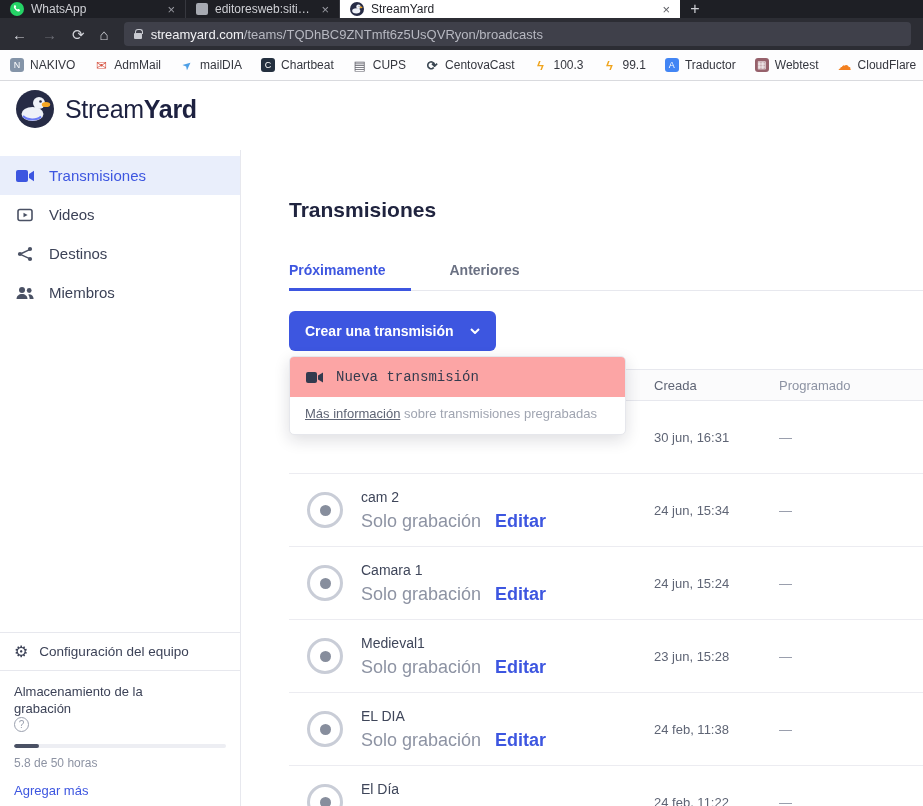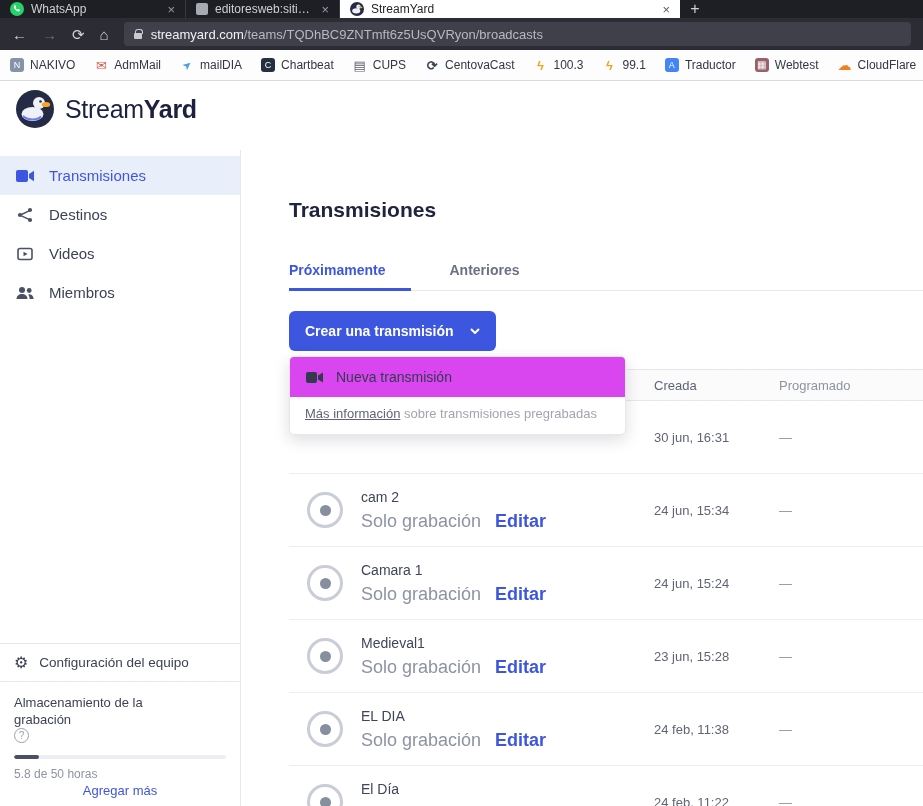--- a/index.html
+++ b/index.html
@@ -70,21 +70,21 @@
                    gap:11px; padding:0 14px; font-size:13.5px; color:#3c4257; }
   .gear { font-size:16px; color:#3c4257; line-height:1; }
   .storage { border-top:1px solid #e7e8ee; padding:12px 14px 8px; }
   .storage-head { display:flex; justify-content:space-between; align-items:flex-start;flex-direction:column; }
   .storage-title { width:160px; font-size:13px; line-height:17px; color:#3c4257; }
   .help-icon { width:15px; height:15px; border:1.5px solid #9aa0ae; border-radius:50%;
                color:#9aa0ae; font-size:10px; display:flex; align-items:center; justify-content:center; }
   .progress { margin-top:12px; width:100%; height:4px; background:#edeef3; border-radius:2px; overflow:hidden; }
   .progress-fill { height:100%; background:#4a5164; border-radius:2px; width:0; }
   .storage-used { margin-top:8px; font-size:12px; color:#8d93a3; }
-  .storage-add { margin-top:2px; font-size:13px; color:#3d56e0;text-align:center; }
+  .storage-add { margin-top:13px; font-size:13px; color:#3d56e0; }
 
   
   .main { flex:1; position:relative; padding-left:48px; overflow:hidden; background:#fff; }
   .main-title { margin-top:48px; font-size:21px; font-weight:700; color:#20243f; }
   .tabs { display:flex; margin-top:40px; border-bottom:1px solid #e7e8ee; }
   .tab-item { position:relative; padding:0 26px 12px 0; margin-right:38px; font-size:14px;
               font-weight:700; color:#6b7183; }
   .tab-item.active { color:#3d56e0; }
   .tab-item.active::after { content:""; position:absolute; left:0; right:0; bottom:-1px;
                             height:3px; background:#3d56e0; }
@@ -106,21 +106,21 @@
   .row-title { font-size:14px; color:#3f465a; margin-bottom:6px; }
   .row-sub { font-size:18px; color:#8d93a3; display:flex; gap:14px; }
   .edit-link { color:#3d56e0; font-weight:600; }
 
   
   .dropdown { position:absolute; top:206px; left:48px; width:337px; background:#fff;
               border:1px solid #e6e7ec; border-radius:5px;
               box-shadow:0 5px 16px rgba(20,22,40,0.14); z-index:5; }
   .dd-item { height:40px; display:flex; align-items:center; gap:13px; padding:0 15px;
              font-size:14px; color:#343b4e; }
-  .dd-item.hover { background:#d946ef; border-radius:4px 4px 0 0; }
+  .dd-item.hover { background:#fca5a5; border-radius:4px 4px 0 0;font-family:Liberation Mono, monospace; }
   .dd-icon { width:18px; display:flex; justify-content:center; }
   .dd-info { padding:9px 15px 13px; font-size:13px; color:#a0a5b1; }
   .dd-info a { color:#5f6575; text-decoration:underline; }
 </style>
 </head>
 <body>
 
 <div class="screen">
 
   <div class="tabbar">
@@ -230,37 +230,37 @@
         <span class="icon">
           <svg width="18" height="14" viewBox="0 0 18 14">
               <rect x="0" y="1" width="12" height="12" rx="2" fill="currentColor"></rect>
               <path d="M13 5l5-3.2v10.4L13 9z" fill="currentColor"></path>
             </svg>
         </span>
         <span>Transmisiones</span>
       </div>
       <div class="side-item">
         <span class="icon">
+          <svg width="16" height="14" viewBox="0 0 16 14">
+              <rect x="1" y="1.5" width="14" height="11" rx="2" fill="none" stroke="currentColor" stroke-width="1.6"></rect>
+              <path d="M6.5 4.7v4.6L10.6 7z" fill="currentColor"></path>
+            </svg>
+        </span>
+        <span>Videos</span>
+      </div>
+      <div class="side-item">
+        <span class="icon">
           <svg width="16" height="16" viewBox="0 0 16 16">
               <path d="M12.6 3.6L4.4 7.5M4.4 8.8l8.2 3.8" stroke="currentColor" stroke-width="1.4" fill="none"></path>
               <circle cx="13" cy="3" r="2.1" fill="currentColor"></circle>
               <circle cx="3" cy="8" r="2.1" fill="currentColor"></circle>
               <circle cx="13" cy="13" r="2.1" fill="currentColor"></circle>
             </svg>
         </span>
         <span>Destinos</span>
-      </div>
-      <div class="side-item">
-        <span class="icon">
-          <svg width="16" height="14" viewBox="0 0 16 14">
-              <rect x="1" y="1.5" width="14" height="11" rx="2" fill="none" stroke="currentColor" stroke-width="1.6"></rect>
-              <path d="M6.5 4.7v4.6L10.6 7z" fill="currentColor"></path>
-            </svg>
-        </span>
-        <span>Videos</span>
       </div>
       <div class="side-item">
         <span class="icon">
           <svg width="18" height="14" viewBox="0 0 18 14" fill="currentColor">
               <circle cx="6" cy="4" r="3"></circle>
               <path d="M0.5 13c0-3 2.5-5 5.5-5s5.5 2 5.5 5z"></path>
               <circle cx="13.2" cy="4.5" r="2.4"></circle>
               <path d="M13.6 8.2c2.3.3 4 2.3 4 4.8h-4c0-1.7-.5-3.2-1.5-4.4.5-.2 1-.3 1.5-.4z"></path>
             </svg>
         </span>

